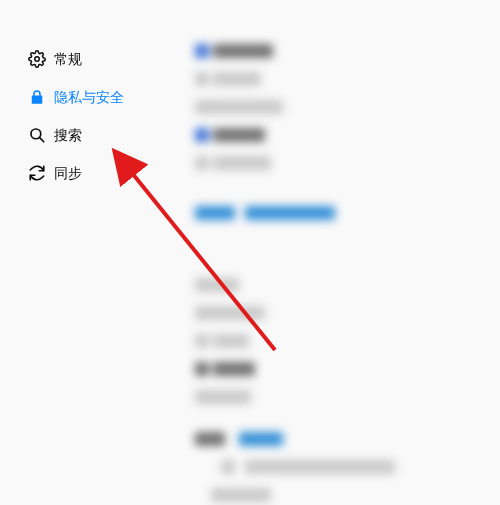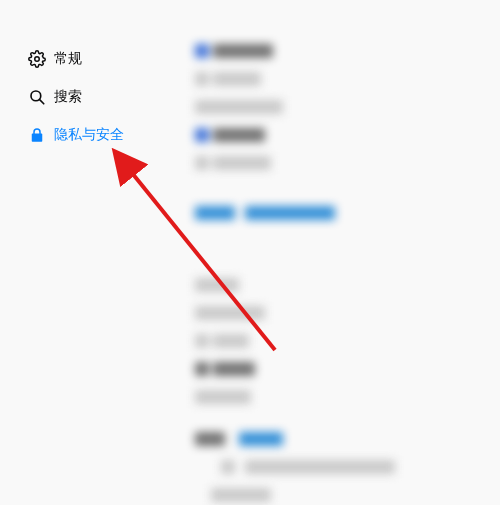--- a/index.html
+++ b/index.html
@@ -19,21 +19,20 @@
       width: 130px;
     }
     .sidebar-item {
       display: flex;
       align-items: center;
       gap: 8px;
       padding: 6px 4px;
       margin-bottom: 8px;
       cursor: pointer;
       color: #0c0c0d;
-      font-family: Liberation Serif, serif;
     }
     .sidebar-item.active {
       color: #0a84ff;
     }
     .sidebar-item .icon {
       width: 18px;
       height: 18px;
       display: flex;
       align-items: center;
       justify-content: center;
@@ -82,39 +81,50 @@
     <span class="icon">
       <svg width="18" height="18" viewBox="0 0 24 24" fill="none" stroke="currentColor" stroke-width="2" stroke-linecap="round" stroke-linejoin="round">
         <circle cx="12" cy="12" r="3"></circle>
         <path d="M19.4 15a1.7 1.7 0 0 0 .34 1.87l.06.06a2 2 0 1 1-2.83 2.83l-.06-.06a1.7 1.7 0 0 0-1.87-.34 1.7 1.7 0 0 0-1.03 1.56V21a2 2 0 1 1-4 0v-.09a1.7 1.7 0 0 0-1.11-1.56 1.7 1.7 0 0 0-1.87.34l-.06.06a2 2 0 1 1-2.83-2.83l.06-.06a1.7 1.7 0 0 0 .34-1.87 1.7 1.7 0 0 0-1.56-1.03H3a2 2 0 1 1 0-4h.09a1.7 1.7 0 0 0 1.56-1.11 1.7 1.7 0 0 0-.34-1.87l-.06-.06a2 2 0 1 1 2.83-2.83l.06.06a1.7 1.7 0 0 0 1.87.34H9a1.7 1.7 0 0 0 1.03-1.56V3a2 2 0 1 1 4 0v.09a1.7 1.7 0 0 0 1.03 1.56 1.7 1.7 0 0 0 1.87-.34l.06-.06a2 2 0 1 1 2.83 2.83l-.06.06a1.7 1.7 0 0 0-.34 1.87V9c.66.27 1.08.91 1.08 1.62H21a2 2 0 1 1 0 4h-.09a1.7 1.7 0 0 0-1.51 1z"></path>
       </svg>
     </span>
     <span class="label">常规</span>
   </div>
 
 
+  <div class="sidebar-item active">
+    <span class="icon">
+      <svg width="18" height="18" viewBox="0 0 24 24" fill="currentColor">
+        <path d="M7 10V8a5 5 0 0 1 10 0v2h1a1 1 0 0 1 1 1v9a1 1 0 0 1-1 1H6a1 1 0 0 1-1-1v-9a1 1 0 0 1 1-1h1zm2 0h6V8a3 3 0 0 0-6 0v2z"></path>
+      </svg>
+    </span>
+    <span class="label">隐私与安全</span>
+  </div>
+
   <div class="sidebar-item">
     <span class="icon">
       <svg width="18" height="18" viewBox="0 0 24 24" fill="none" stroke="currentColor" stroke-width="2.2" stroke-linecap="round" stroke-linejoin="round">
         <circle cx="10.5" cy="10.5" r="6.5"></circle>
         <line x1="21" y1="21" x2="15.2" y2="15.2"></line>
       </svg>
     </span>
     <span class="label">搜索</span>
   </div>
 
-  <div class="sidebar-item active">
+  <div class="sidebar-item">
     <span class="icon">
-      <svg width="18" height="18" viewBox="0 0 24 24" fill="currentColor">
-        <path d="M7 10V8a5 5 0 0 1 10 0v2h1a1 1 0 0 1 1 1v9a1 1 0 0 1-1 1H6a1 1 0 0 1-1-1v-9a1 1 0 0 1 1-1h1zm2 0h6V8a3 3 0 0 0-6 0v2z"></path>
+      <svg width="18" height="18" viewBox="0 0 24 24" fill="none" stroke="currentColor" stroke-width="2.2" stroke-linecap="round" stroke-linejoin="round">
+        <path d="M21 3v6h-6"></path>
+        <path d="M3 21v-6h6"></path>
+        <path d="M20.49 9A9 9 0 0 0 5.64 5.64L3 8"></path>
+        <path d="M3.51 15a9 9 0 0 0 14.85 3.36L21 16"></path>
       </svg>
     </span>
-    <span class="label">隐私与安全</span>
+    <span class="label">同步</span>
   </div>
-
 
 </div>
 
 <div class="content">
   <div class="row"><span class="blk sq" style="background:#3a6fd8"></span><span class="blk" style="width:60px"></span></div>
   <div class="row"><span class="blk sq light"></span><span class="blk light" style="width:48px"></span></div>
   <div class="row"><span class="blk light" style="width:88px"></span></div>
   <div class="row"><span class="blk sq" style="background:#3a6fd8"></span><span class="blk" style="width:52px"></span></div>
   <div class="row"><span class="blk sq light"></span><span class="blk light" style="width:58px"></span></div>
   <div class="gap"></div>

